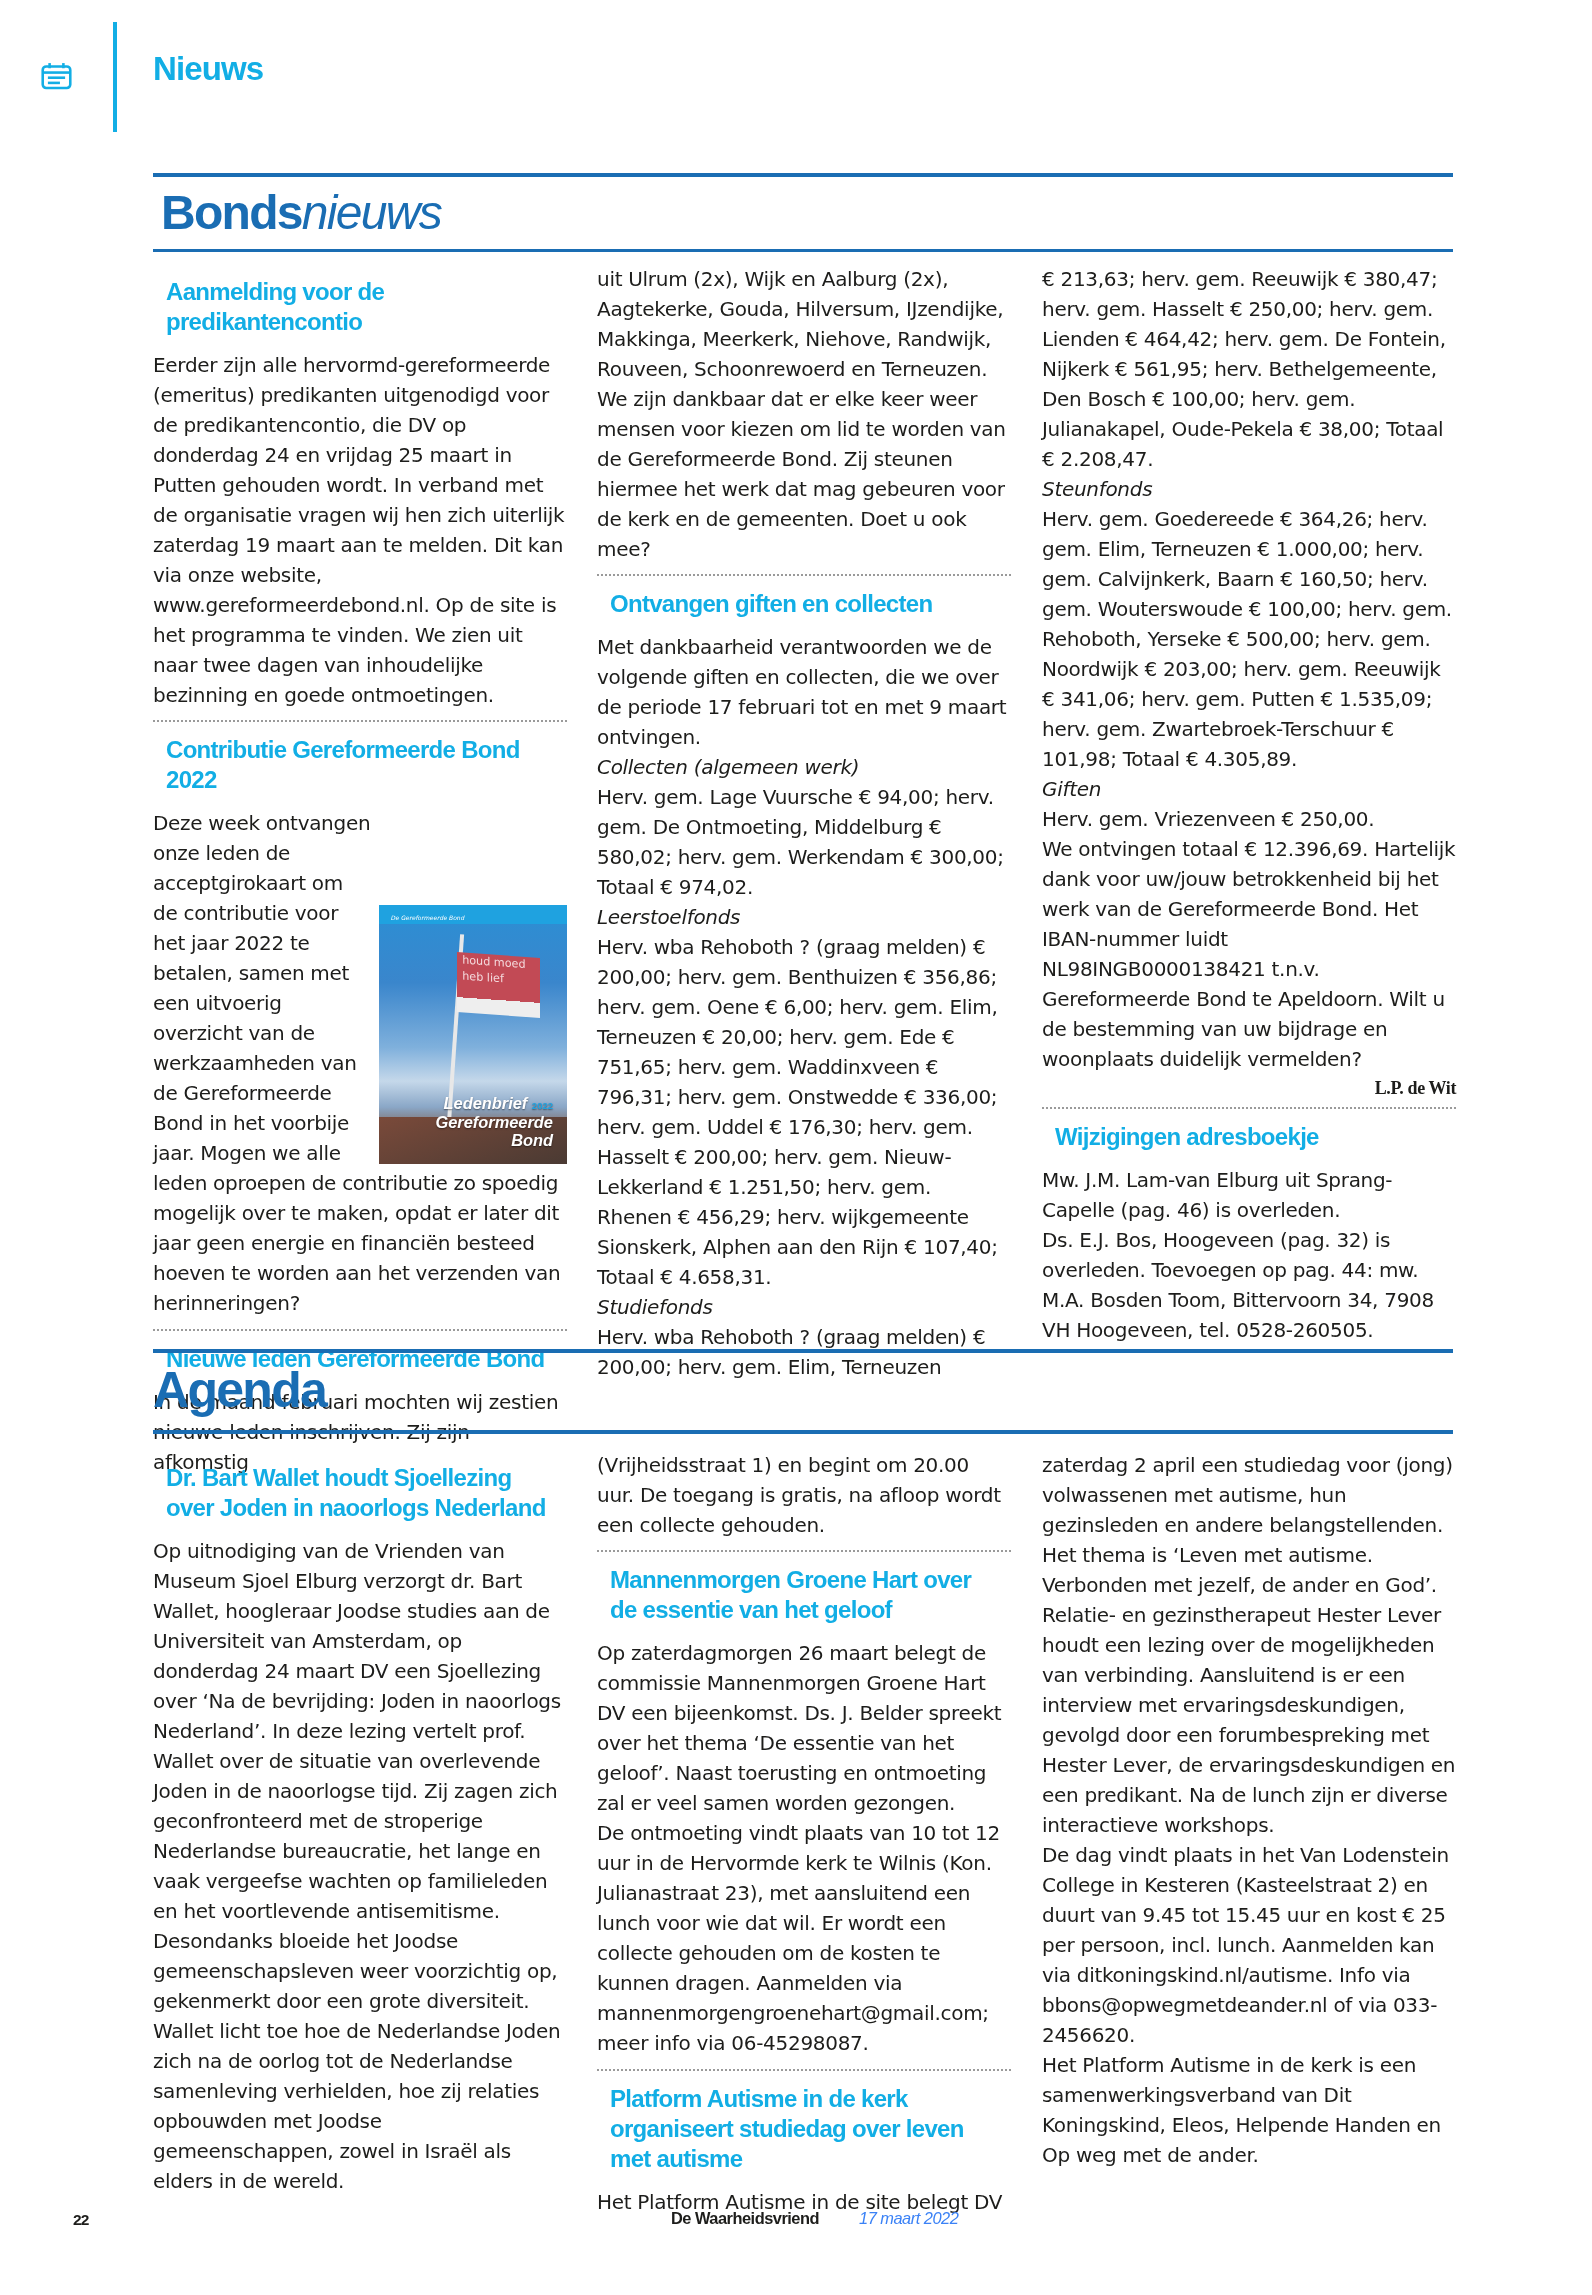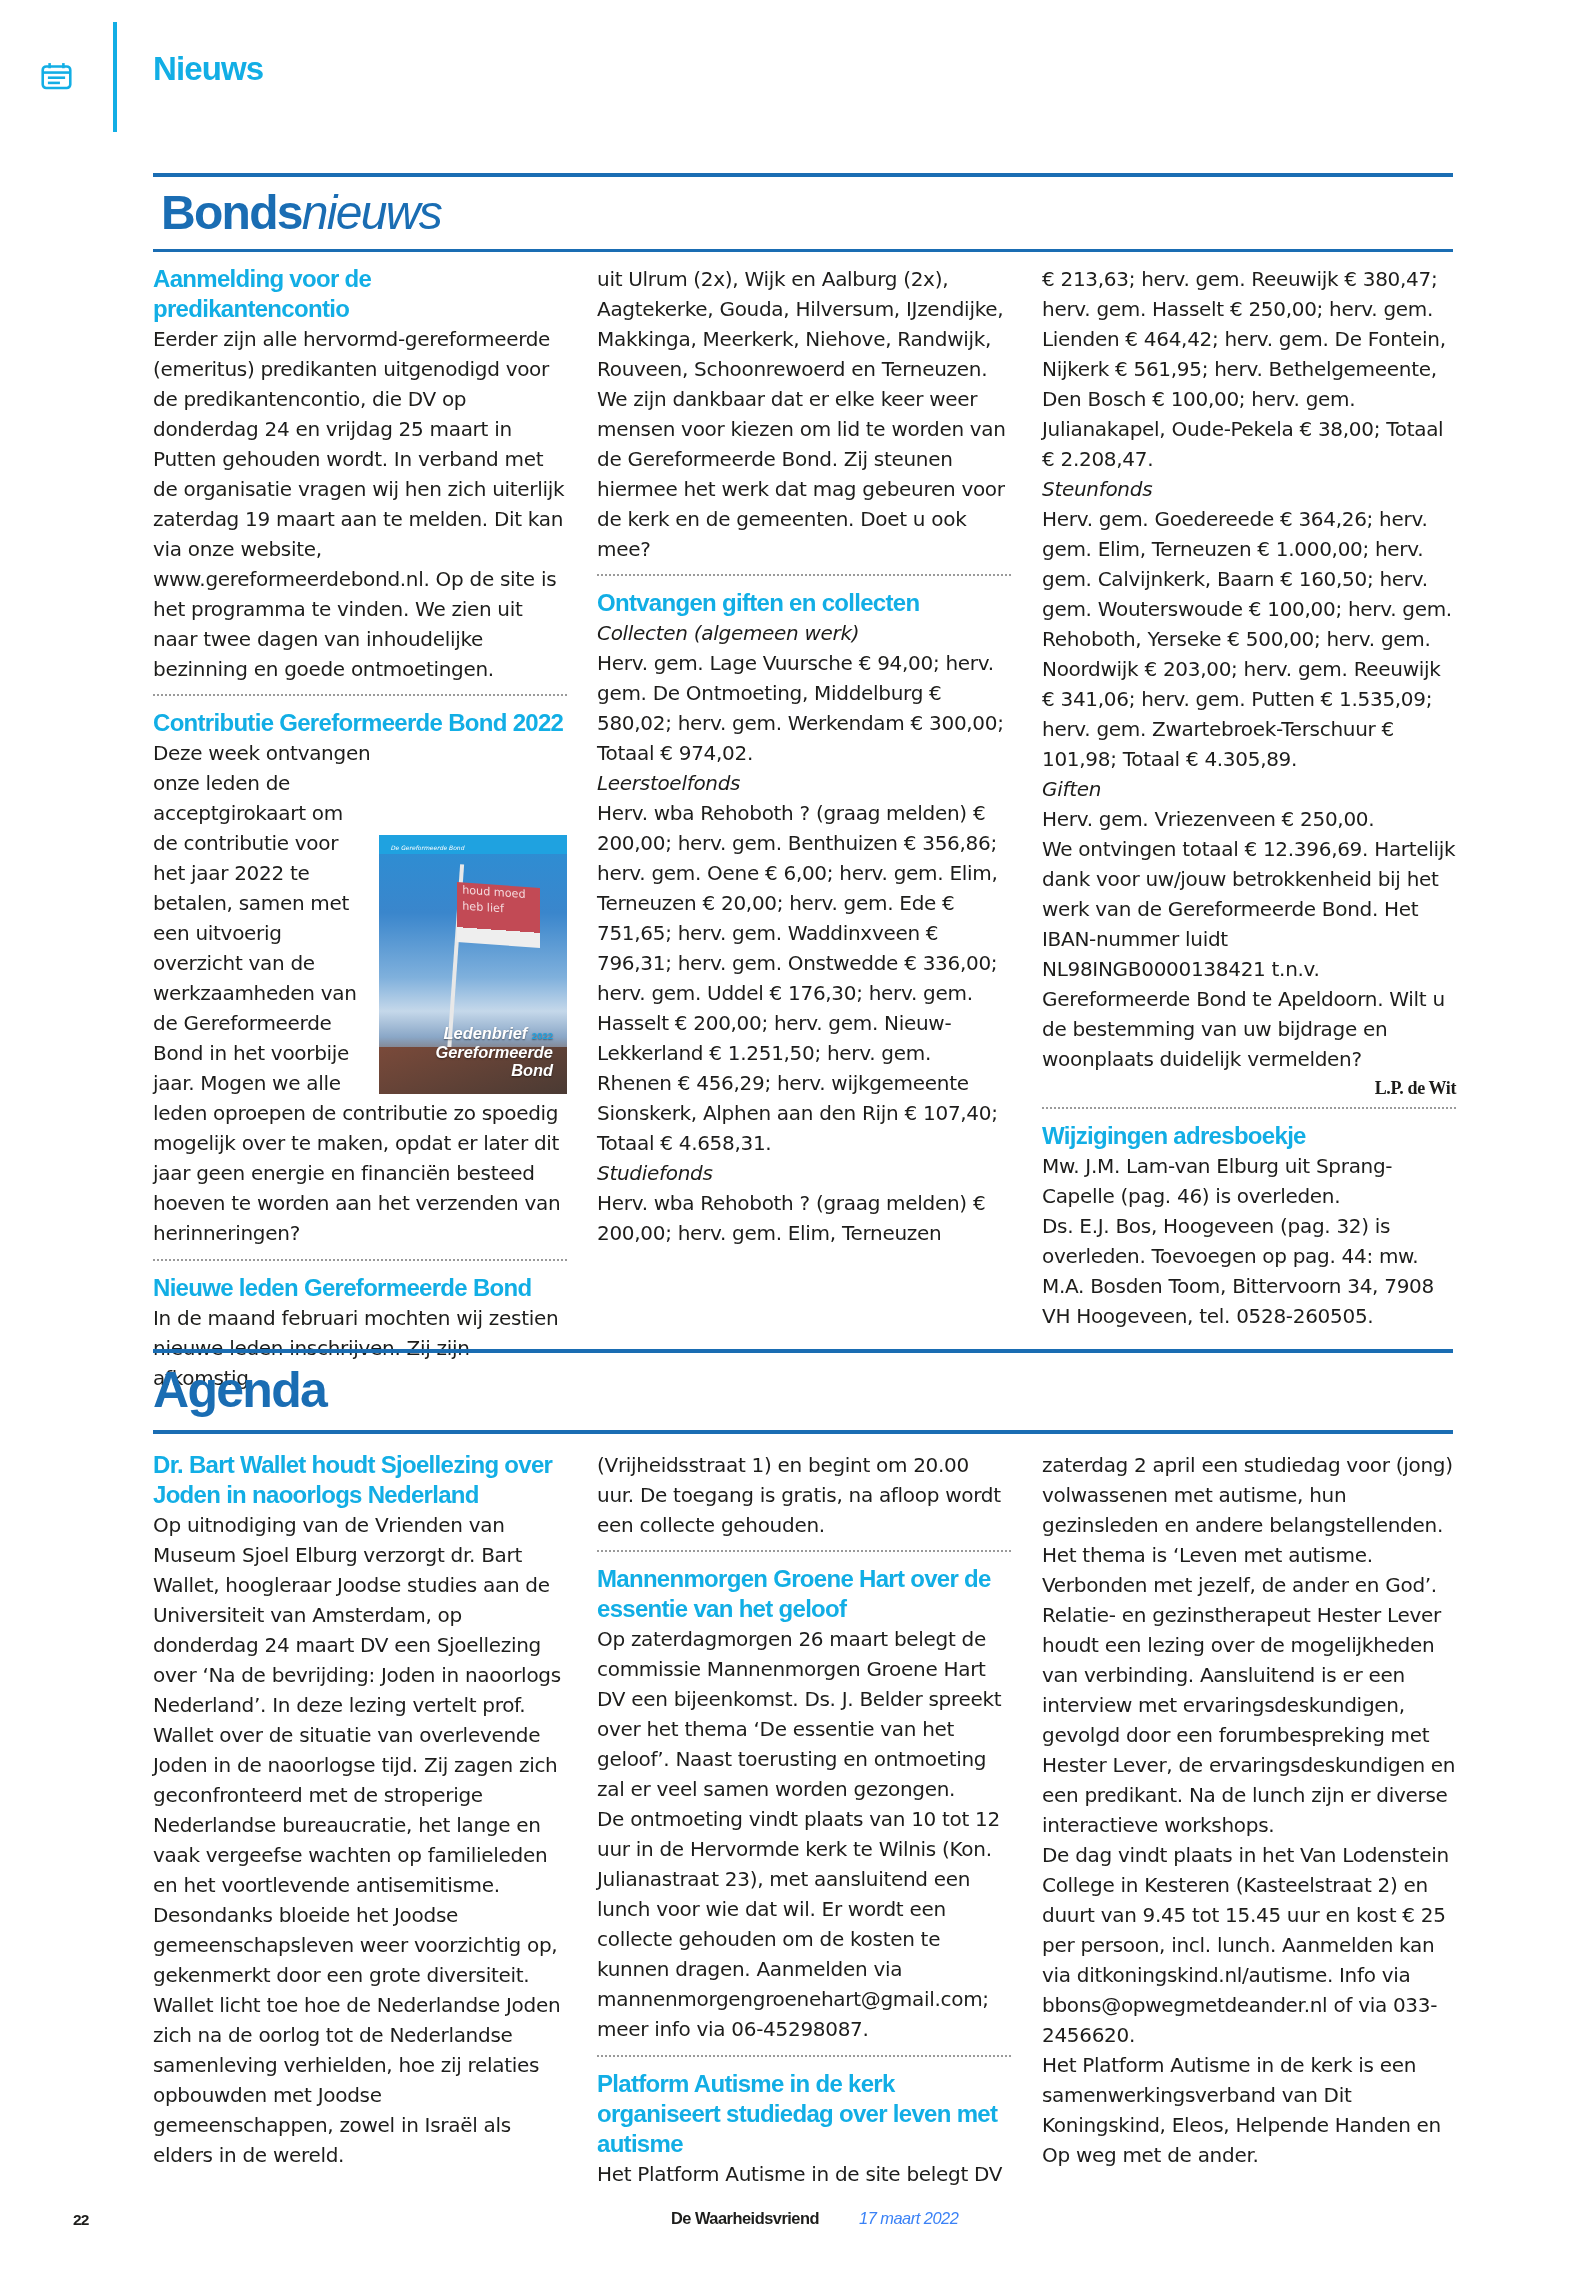--- a/index.html
+++ b/index.html
@@ -20,21 +20,21 @@
   .sec-head .rule { height: 3.5px; background: #1a6db3; }
   .sec-head .title {
     font-family: "Liberation Sans", sans-serif; font-weight: bold;
     color: #1a6db3; letter-spacing: -1.7px; line-height: 1;
   }
   .sec-head .title i { font-weight: normal; }
 
   .col { position: absolute; width: 414px; }
   .col p { margin: 0; font-size: 20px; line-height: 30px; letter-spacing: -0.3px; }
   .col h3 {
-    margin: 0; font-family: "Liberation Sans", sans-serif; font-weight: bold;
+    margin: 13px; font-family: "Liberation Sans", sans-serif; font-weight: bold;
     font-size: 24px; line-height: 30px; color: #12aee5; letter-spacing: -0.7px;
   }
   .col .it { font-style: italic; }
   .col .sig {
     text-align: right; font-family: Liberation Serif, serif; font-weight: bold;
     font-size: 18px; line-height: 29px; letter-spacing: -0.4px;
   }
   .dots {
     height: 0; border-top: 2.6px dotted #9a9a9a; margin: 10.4px 0 12px 0;
   }
@@ -114,20 +114,21 @@
   <div class="dots" style="clear:both;"></div>
   <h3>Nieuwe leden Gereformeerde Bond</h3>
   <p>In de maand februari mochten wij zestien nieuwe leden inschrijven. Zij zijn afkomstig</p>
 </div>
 
 <div class="col" style="left:597px; top:264px;">
   <p>uit Ulrum (2x), Wijk en Aalburg (2x), Aagtekerke, Gouda, Hilversum, IJzendijke, Makkinga, Meerkerk, Niehove, Randwijk, Rouveen, Schoonrewoerd en Terneuzen.</p>
   <p>We zijn dankbaar dat er elke keer weer mensen voor kiezen om lid te worden van de Gereformeerde Bond. Zij steunen hiermee het werk dat mag gebeuren voor de kerk en de gemeenten. Doet u ook mee?</p>
   <div class="dots"></div>
   <h3>Ontvangen giften en collecten</h3>
+  <p>Met dankbaarheid verantwoorden we de volgende giften en collecten, die we over de periode 17 februari tot en met 9 maart ontvingen.</p>
   <p class="it">Collecten (algemeen werk)</p>
   <p>Herv. gem. Lage Vuursche € 94,00; herv. gem. De Ontmoeting, Middelburg € 580,02; herv. gem. Werkendam € 300,00; Totaal € 974,02.</p>
   <p class="it">Leerstoelfonds</p>
   <p>Herv. wba Rehoboth ? (graag melden) € 200,00; herv. gem. Benthuizen € 356,86; herv. gem. Oene € 6,00; herv. gem. Elim, Terneuzen € 20,00; herv. gem. Ede € 751,65; herv. gem. Waddinxveen € 796,31; herv. gem. Onstwedde € 336,00; herv. gem. Uddel € 176,30; herv. gem. Hasselt € 200,00; herv. gem. Nieuw-Lekkerland € 1.251,50; herv. gem. Rhenen € 456,29; herv. wijkgemeente Sionskerk, Alphen aan den Rijn € 107,40; Totaal € 4.658,31.</p>
   <p class="it">Studiefonds</p>
   <p>Herv. wba Rehoboth ? (graag melden) € 200,00; herv. gem. Elim, Terneuzen</p>
 </div>
 
 <div class="col" style="left:1042px; top:264px;">
   <p>€ 213,63; herv. gem. Reeuwijk € 380,47; herv. gem. Hasselt € 250,00; herv. gem. Lienden € 464,42; herv. gem. De Fontein, Nijkerk € 561,95; herv. Bethelgemeente, Den Bosch € 100,00; herv. gem. Julianakapel, Oude-Pekela € 38,00; Totaal € 2.208,47.</p>

